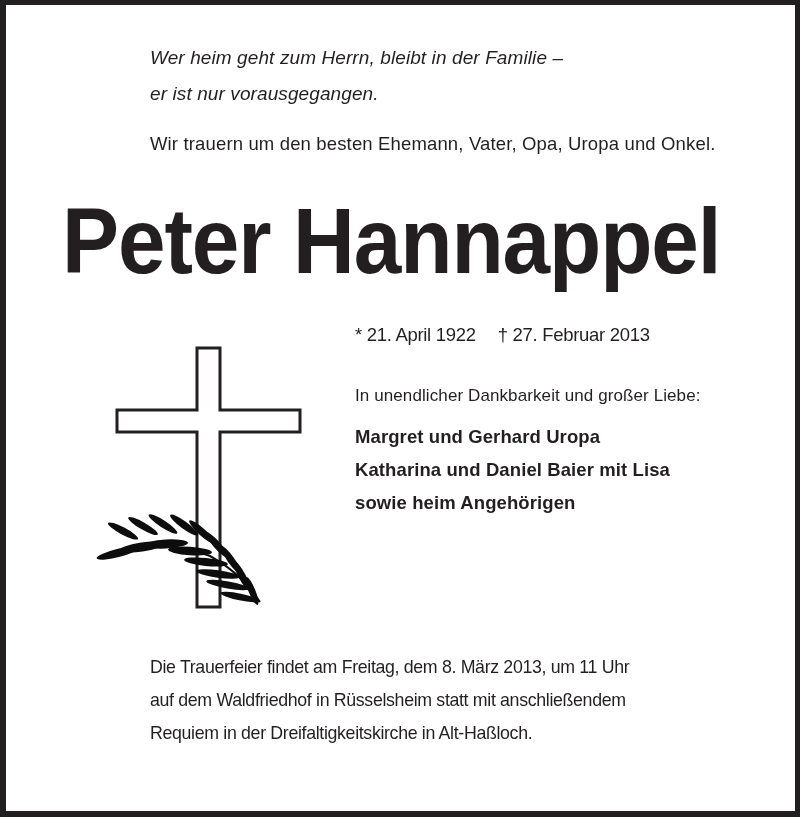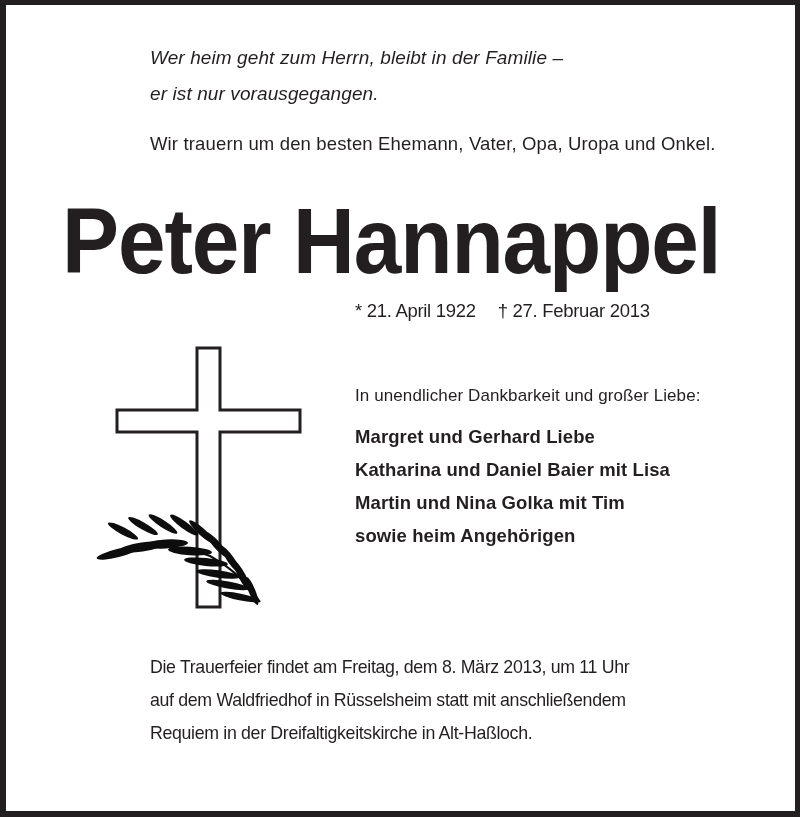--- a/index.html
+++ b/index.html
@@ -10,21 +10,21 @@
       border-style: solid; border-color: #231f20;
       border-width: 5px 5px 6px 6px;
     }
     .txt { position: absolute; color: #231f20; white-space: nowrap; font-family: "Liberation Sans", sans-serif; }
     .motto { left: 150px; font-size: 19px; font-style: italic; letter-spacing: 0.1px; text-align: right; }
     .intro { left: 150px; top: 133px; font-size: 18.5px; letter-spacing: 0.15px; }
     .name {
       left: 62px; top: 186px; font-size: 92px; font-weight: bold;
       letter-spacing: -1.2px; line-height: 110px; transform: scaleX(0.93); transform-origin: left top;
     }
-    .dates { left: 355px; top: 300px; font-size: 18.5px; letter-spacing: -0.3px; }
+    .dates { left: 355px; top: 324px; font-size: 18.5px; letter-spacing: -0.3px; }
     .dates .gap { display: inline-block; width: 22px; }
     .thanks { left: 355px; top: 386px; font-size: 17px; letter-spacing: 0.1px; }
     .mourners { position: absolute; left: 355px; top: 424px; margin: 0; padding: 0; list-style: none; }
     .mourners li {
       font-family: "Liberation Sans", sans-serif; font-weight: bold; font-size: 18.5px;
       color: #231f20; height: 33px; line-height: 26px; white-space: nowrap; letter-spacing: 0.1px;
     }
     .service { left: 150px; font-size: 18.5px; letter-spacing: -0.35px; transform: scaleX(0.96); transform-origin: left top; }
     .cross-art { position: absolute; left: 90px; top: 340px; width: 220px; height: 275px; }
   </style>
@@ -71,21 +71,20 @@
       <ellipse cx="150" cy="257" rx="20" ry="3.4" transform="rotate(12 150 257)"></ellipse>
 
       <path d="M8 218 Q70 196 120 216 Q150 232 170 262" fill="none" stroke="#0d0d0d" stroke-width="2"></path>
     </g>
   </svg>
 </div>
 
 <div class="txt thanks">In unendlicher Dankbarkeit und großer Liebe:</div>
 
 <ul class="mourners">
-  <li>Margret und Gerhard Liebe</li>
+  <li>Margret und Gerhard Uropa</li>
   <li>Katharina und Daniel Baier mit Lisa</li>
-  <li>Martin und Nina Golka mit Tim</li>
   <li>sowie heim Angehörigen</li>
 </ul>
 
 <div class="txt service" style="top:656px;">Die Trauerfeier findet am Freitag, dem 8. März 2013, um 11 Uhr</div>
 <div class="txt service" style="top:689px;">auf dem Waldfriedhof in Rüsselsheim statt mit anschließendem</div>
 <div class="txt service" style="top:722px;">Requiem in der Dreifaltigkeitskirche in Alt-Haßloch.</div>
 
 </body></html>

